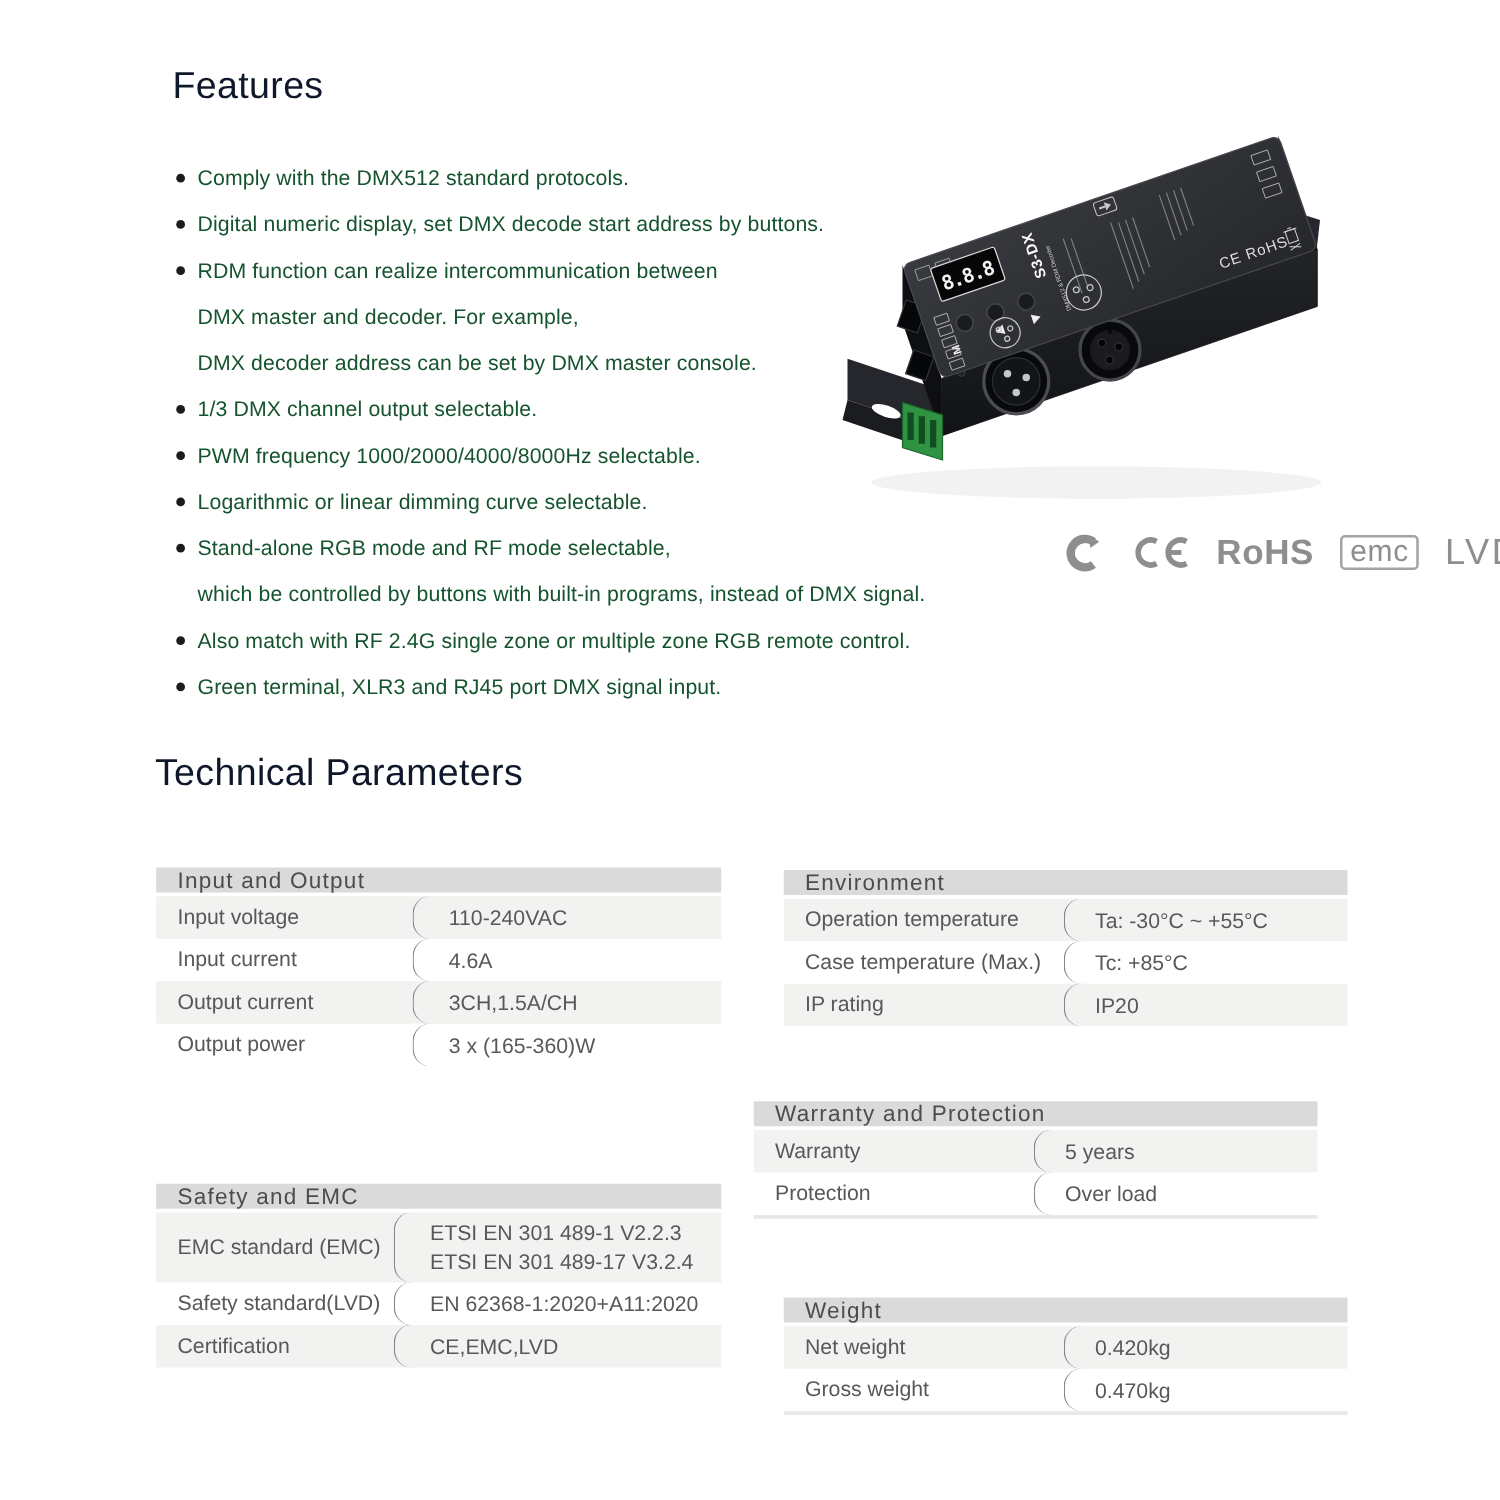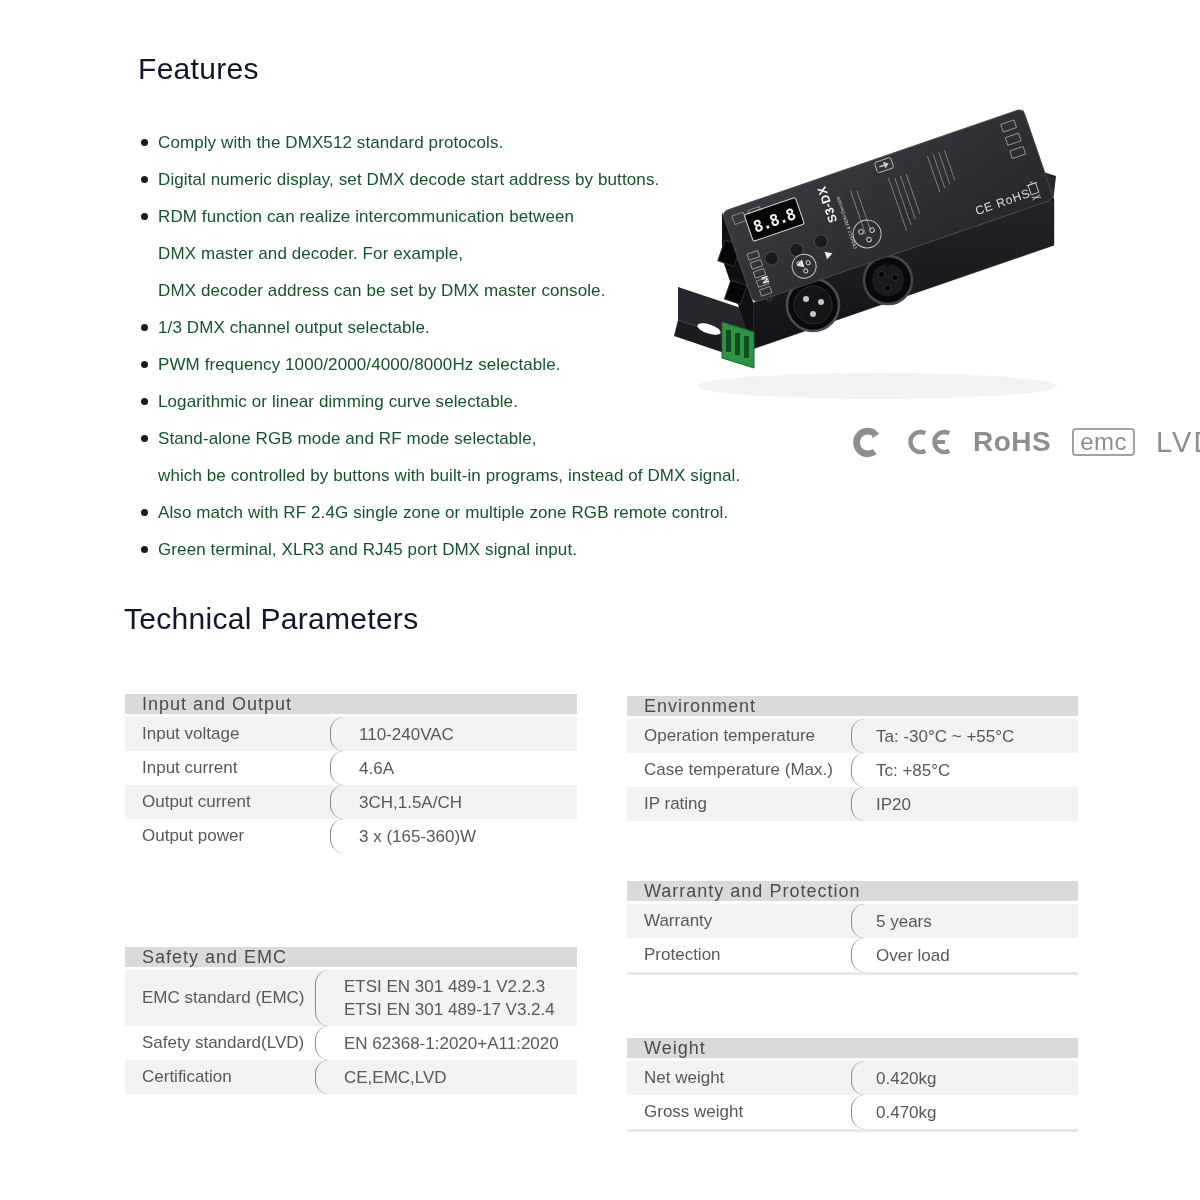--- a/index.html
+++ b/index.html
@@ -38,21 +38,21 @@
   .t-left{width:452px;}
   .t-right{width:451px;}
   .t-left .lbl{width:205px;}
   #tbl-safety .lbl{width:190px;}
   .t-right .lbl{width:224px;}
   .t-left .val{padding-left:28px;}
   .t-right .val{padding-left:24px;}
   #tbl-input{left:125px;top:694px;}
   #tbl-safety{left:125px;top:947px;}
   #tbl-env{left:627px;top:696px;}
-  #tbl-warranty{left:627px;top:881px;}
+  #tbl-warranty{left:603px;top:881px;}
   #tbl-weight{left:627px;top:1038px;}
   .b-strip::after{content:"";display:block;height:3px;background:#e8e8e7;}
   #tbl-safety .row:first-child{min-height:56px;}
 </style>
 </head>
 <body>
 
 <div class="page">
 
   <div class="sec-title" id="features-title">Features</div>

